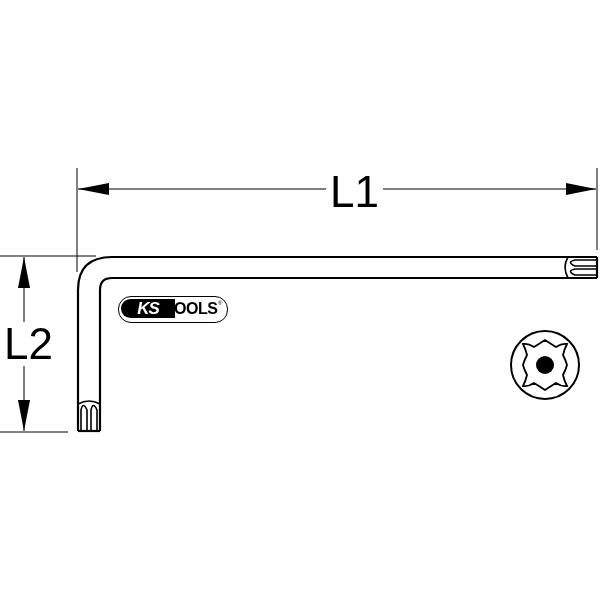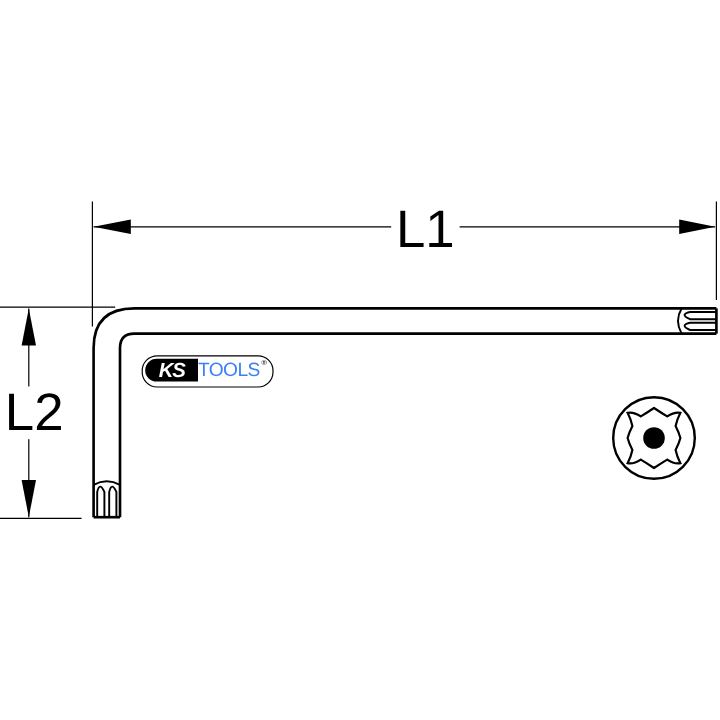--- a/index.html
+++ b/index.html
@@ -3,22 +3,22 @@
   <meta charset="utf-8">
   <style>
     html, body { margin: 0; padding: 0; background: #ffffff; }
     body { width: 600px; height: 600px; position: relative; overflow: hidden; font-family: "Liberation Sans", sans-serif; }
     #drawing { position: absolute; left: 0; top: 0; width: 600px; height: 600px; }
     .dim-label { position: absolute; font-family: "Liberation Sans", sans-serif; font-size: 44px; color: #000; line-height: 1; background: #fff; padding: 0 4px; }
     #label-l1 { left: 326px; top: 156px; margin-top: 14px; }
     #label-l2 { left: 0px; top: 322px; text-align: right; }
     .logo { position: absolute; left: 118px; top: 296px; width: 110px; height: 27px; }
     .logo-pill { position: absolute; left: 0; top: 0; width: 108px; height: 25px; border: 1px solid #000; border-radius: 13px; background: #fff; }
-    .logo-ks { position: absolute; left: 3px; top: 3px; width: 44px; height: 19px; border-radius: 10px 0 0 10px; background: #000; color: #fff; font-weight: bold; font-style: italic; font-size: 17px; line-height: 19px; text-align: center; letter-spacing: -1px; }
-    .logo-tools { position: absolute; left: 47px; top: 3px; height: 19px; font-weight: normal; font-size: 16px; line-height: 19px; color: #3b82f6; letter-spacing: -0.5px; }
+    .logo-ks { position: absolute; left: 3px; top: 3px; width: 54px; height: 19px; border-radius: 10px 0 0 10px; background: #000; color: #fff; font-weight: bold; font-style: italic; font-size: 17px; line-height: 19px; text-align: center; letter-spacing: -1px; }
+    .logo-tools { position: absolute; left: 47px; top: 3px; height: 19px; font-weight: bold; font-size: 16px; line-height: 19px; color: #000000; letter-spacing: -0.5px; }
     .logo-reg { position: absolute; left: 100px; top: 4px; font-size: 6px; color: #000; }
   </style>
 </head>
 <body>
 
 <svg id="drawing" viewBox="0 0 600 600" xmlns="http://www.w3.org/2000/svg">
 
   <line x1="77" y1="168" x2="77" y2="272" stroke="#000" stroke-width="1"></line>
   <line x1="597" y1="168" x2="597" y2="250" stroke="#000" stroke-width="1"></line>
 

